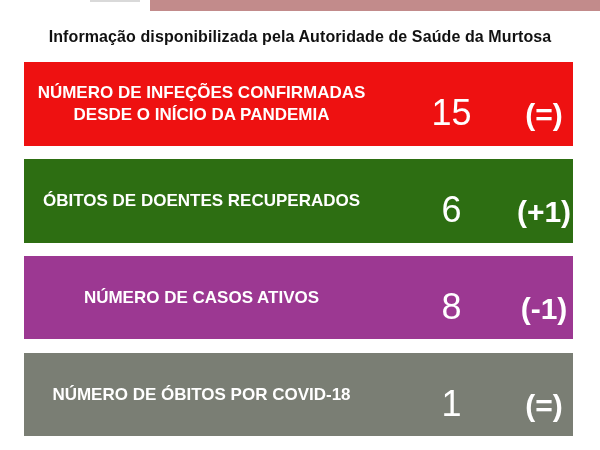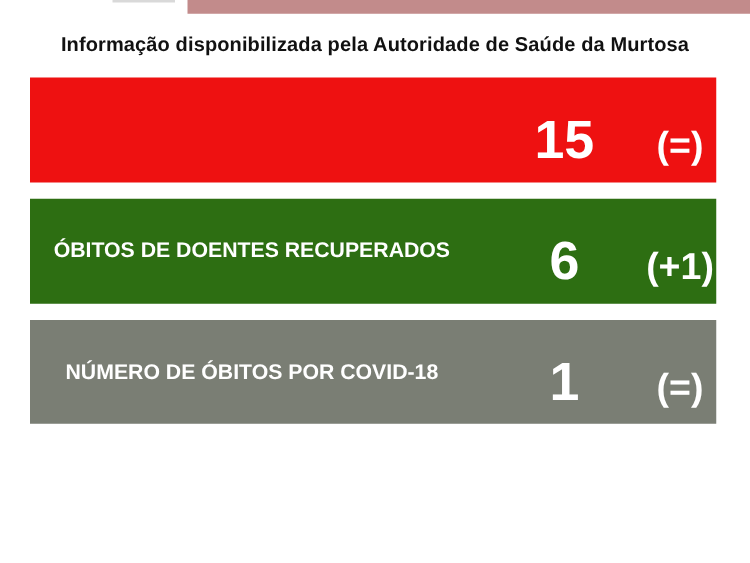--- a/index.html
+++ b/index.html
@@ -73,22 +73,22 @@
     position: absolute;
     left: 380px; top: 50%;
     transform: translateY(-52%);
     display: flex;
     align-items: baseline;
   }
   .stat-value {
     display: inline-block;
     width: 95px;
     text-align: center;
-    font-size: 43px;
-    font-weight: 700;
+    font-size: 36px;
+    font-weight: 400;
     line-height: 1.05;
     margin-top: 20px;
   }
   .stat-delta {
     display: inline-block;
     width: 90px;
     text-align: center;
     font-size: 30px;
     font-weight: 700;
   }
@@ -100,34 +100,42 @@
 
   <div class="top-sliver"></div>
   <div class="top-accent" style="background-color: rgb(194, 139, 139);"></div>
   <div class="right-accent" style="background-color: rgb(194, 139, 139);"></div>
 
   <div class="title">Informação disponibilizada pela Autoridade de Saúde da Murtosa</div>
 
   <div class="stats">
 
     <div class="stat-row" style="background-color: rgb(238, 17, 17);">
+      <div class="stat-label">NÚMERO DE INFEÇÕES CONFIRMADAS DESDE O INÍCIO DA PANDEMIA</div>
       <div class="stat-values">
         <span class="stat-value">15</span>
         <span class="stat-delta">(=)</span>
       </div>
     </div>
 
     <div class="stat-row" style="background-color: rgb(45, 110, 18);">
       <div class="stat-label">ÓBITOS DE DOENTES RECUPERADOS</div>
       <div class="stat-values">
         <span class="stat-value">6</span>
         <span class="stat-delta">(+1)</span>
       </div>
     </div>
 
+    <div class="stat-row" style="background-color: rgb(156, 56, 146);">
+      <div class="stat-label">NÚMERO DE CASOS ATIVOS</div>
+      <div class="stat-values">
+        <span class="stat-value">8</span>
+        <span class="stat-delta">(-1)</span>
+      </div>
+    </div>
 
     <div class="stat-row" style="background-color: rgb(122, 126, 116);">
       <div class="stat-label">NÚMERO DE ÓBITOS POR COVID-18</div>
       <div class="stat-values">
         <span class="stat-value">1</span>
         <span class="stat-delta">(=)</span>
       </div>
     </div>
 
   </div>

